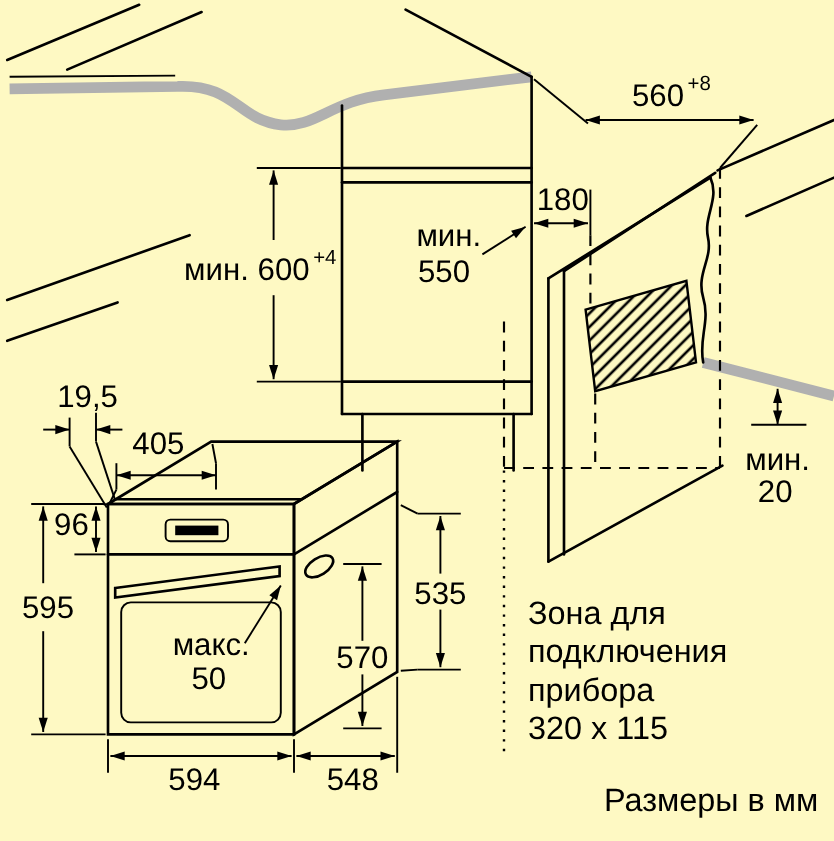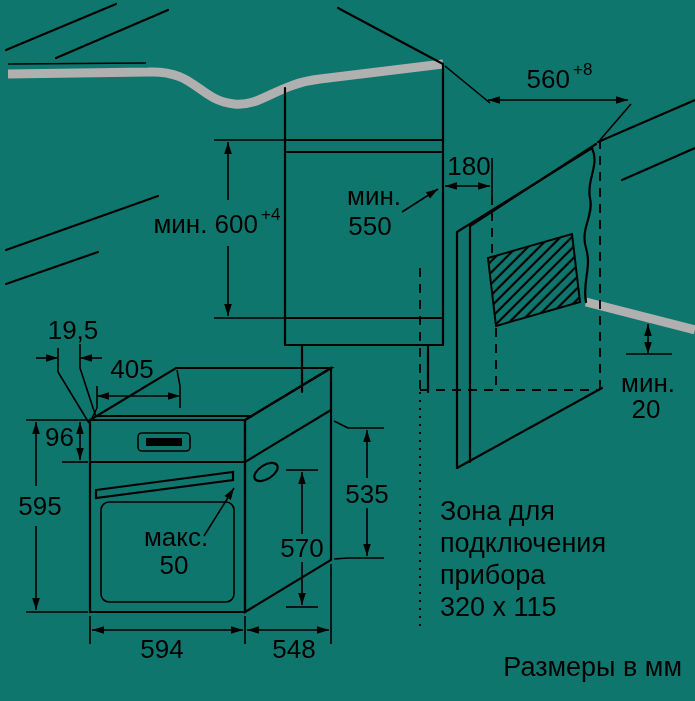--- a/index.html
+++ b/index.html
@@ -1,16 +1,16 @@
 <!DOCTYPE html>
 <html><head>
 <meta charset="utf-8">
 <style>
   html,body{margin:0;padding:0;background:#ffffff;}
-  .page{width:695px;height:701px;background:#0f766e;position:relative;overflow:hidden;}
+  .page{width:695px;height:701px;background:#fef9c3;position:relative;overflow:hidden;}
   svg{display:block;}
   svg text{font-family:"Liberation Sans","DejaVu Sans",sans-serif;font-size:26px;fill:#000;}
   .sup{font-size:17px;}
   .big{font-size:27px;}
   .ln{stroke:#000;stroke-width:2.2;fill:none;stroke-linecap:round;}
   .thin{stroke:#000;stroke-width:1.6;fill:none;}
   .dim{stroke:#000;stroke-width:1.6;fill:none;}
   .dash{stroke:#000;stroke-width:1.8;fill:none;stroke-dasharray:9 7;}
   .dots{stroke:#000;stroke-width:2;fill:none;stroke-dasharray:2 6;}
   .band{stroke:#b0b0b0;stroke-width:9;fill:none;}

